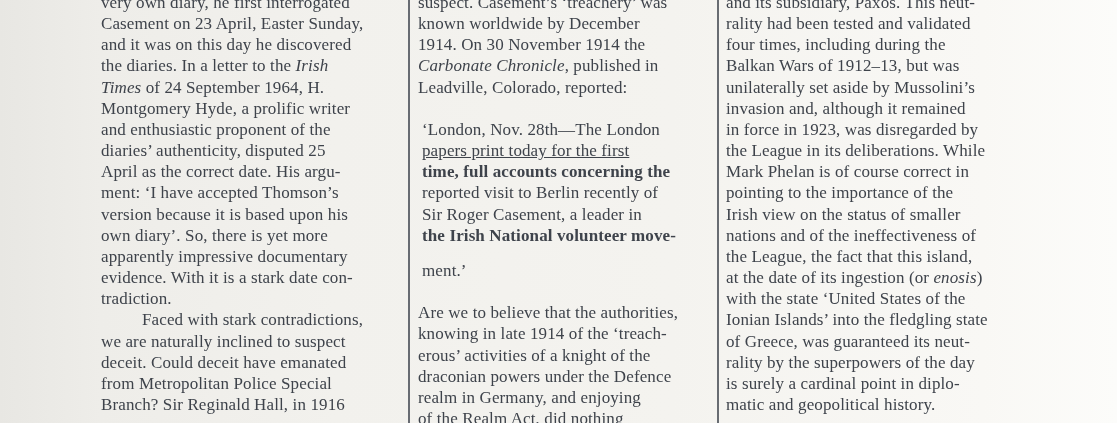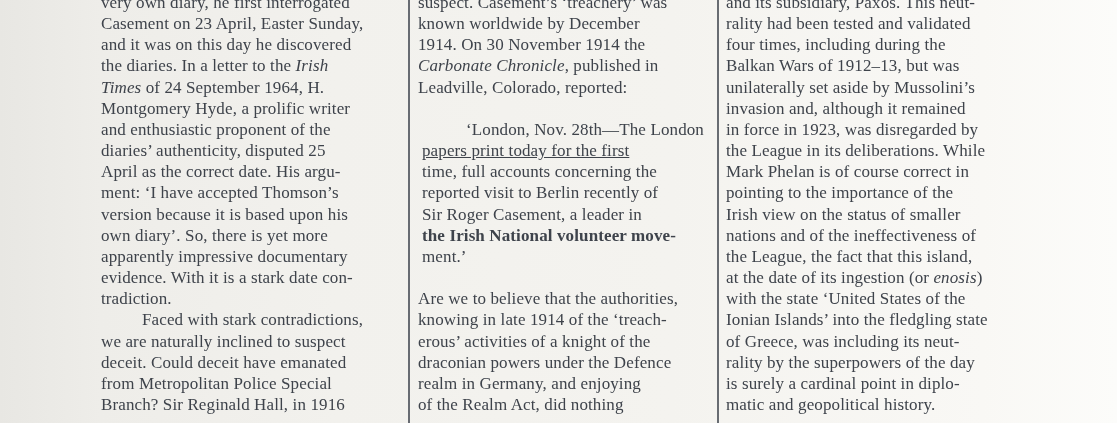--- a/index.html
+++ b/index.html
@@ -77,27 +77,27 @@
       <div class="line"><span>Branch? Sir Reginald Hall, in 1916</span></div>
     </div>
   <div class="rule" id="rule-0"></div>
   <div class="col" id="col-1">
       <div class="line"><span>suspect. Casement’s ‘treachery’ was</span></div>
       <div class="line"><span>known worldwide by December</span></div>
       <div class="line"><span>1914. On 30 November 1914 the</span></div>
       <div class="line"><em>Carbonate Chronicle</em><span>, published in</span></div>
       <div class="line"><span>Leadville, Colorado, reported:</span></div>
       <div class="line">&nbsp;</div>
-      <div class="line" style="padding-left: 4px; text-align: right;"><span>‘London, Nov. 28th—The London</span></div>
+      <div class="line" style="padding-left: 4px;"><span>‘London, Nov. 28th—The London</span></div>
       <div class="line" style="padding-left: 4px; text-decoration: underline;"><span>papers print today for the first</span></div>
-      <div class="line" style="padding-left: 4px;"><span>time, full accounts concerning the</span></div>
+      <div class="line" style="padding-left: 4px; font-weight: bold;"><span>time, full accounts concerning the</span></div>
       <div class="line" style="padding-left: 4px;"><span>reported visit to Berlin recently of</span></div>
       <div class="line" style="padding-left: 4px;"><span>Sir Roger Casement, a leader in</span></div>
       <div class="line" style="padding-left: 4px; font-weight: bold;"><span>the Irish National volunteer move-</span></div>
-      <div class="line" style="padding-left: 4px;"><span>ment.’</span></div>
+      <div class="line" style="padding-left: 4px; margin-top: 14px;"><span>ment.’</span></div>
       <div class="line">&nbsp;</div>
       <div class="line"><span>Are we to believe that the authorities,</span></div>
       <div class="line"><span>knowing in late 1914 of the ‘treach-</span></div>
       <div class="line"><span>erous’ activities of a knight of the</span></div>
       <div class="line"><span>draconian powers under the Defence</span></div>
       <div class="line"><span>realm in Germany, and enjoying</span></div>
       <div class="line"><span>of the Realm Act, did nothing</span></div>
     </div>
   <div class="rule" id="rule-1"></div>
   <div class="col" id="col-2">
@@ -110,18 +110,18 @@
       <div class="line"><span>in force in 1923, was disregarded by</span></div>
       <div class="line"><span>the League in its deliberations. While</span></div>
       <div class="line"><span>Mark Phelan is of course correct in</span></div>
       <div class="line"><span>pointing to the importance of the</span></div>
       <div class="line"><span>Irish view on the status of smaller</span></div>
       <div class="line"><span>nations and of the ineffectiveness of</span></div>
       <div class="line"><span>the League, the fact that this island,</span></div>
       <div class="line"><span>at the date of its ingestion (or </span><em>enosis</em><span>)</span></div>
       <div class="line"><span>with the state ‘United States of the</span></div>
       <div class="line"><span>Ionian Islands’ into the fledgling state</span></div>
-      <div class="line"><span>of Greece, was including its neut-</span></div>
+      <div class="line"><span>of Greece, was guaranteed its neut-</span></div>
       <div class="line"><span>rality by the superpowers of the day</span></div>
       <div class="line"><span>is surely a cardinal point in diplo-</span></div>
       <div class="line"><span>matic and geopolitical history.</span></div>
     </div>
 </div>
 
 </body></html>

